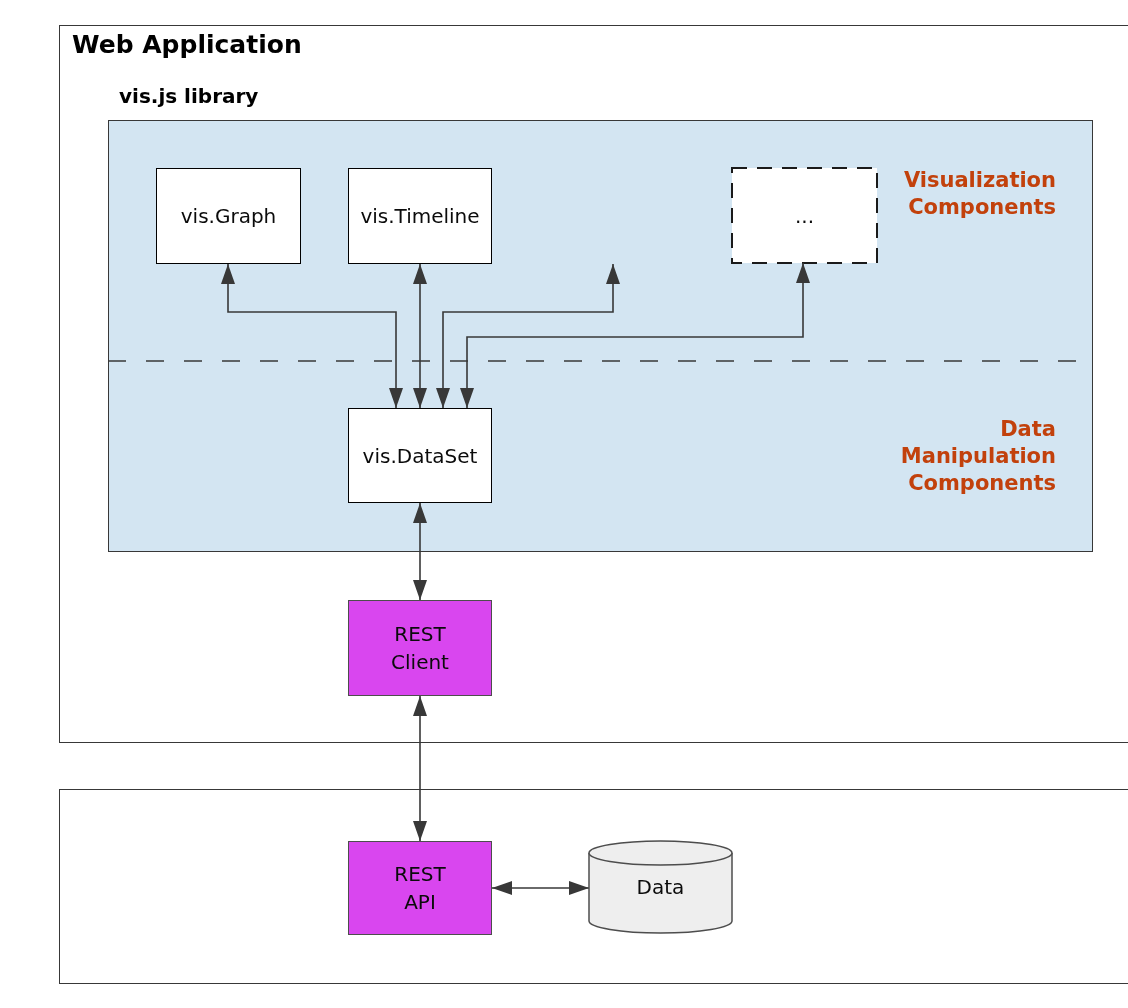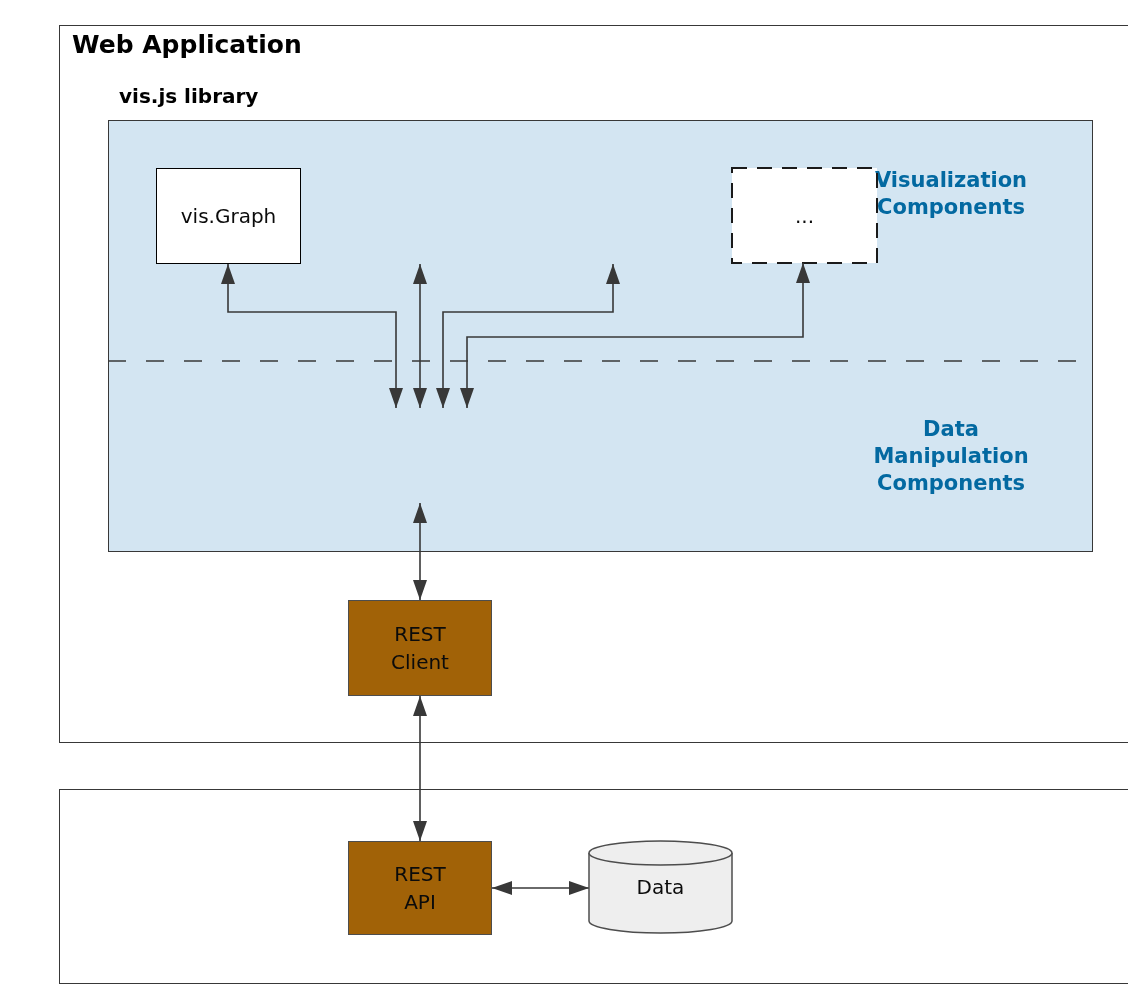--- a/index.html
+++ b/index.html
@@ -64,39 +64,39 @@
     align-items: center;
     justify-content: center;
     text-align: center;
     font-size: 20px;
     color: #0b0b0b;
     line-height: 28px;
     white-space: pre-line;
     z-index: 2;
   }
   .node.white { background: #ffffff; border: 1.5px solid #000000; }
-  .node.gray  { background: #a16207; border: 1.5px solid #4d4d4d; }
+  .node.gray  { background: #d946ef; border: 1.5px solid #4d4d4d; }
   .node.plain { background: #ffffff; border: none; }
 
   .box-graph    { left: 120px; top: 168px; width: 145px; height: 96px; text-align: center; }
   .box-timeline { left: 312px; top: 168px; width: 144px; height: 96px; }
   .box-graph3d  { left: 505px; top: 168px; width: 145px; height: 96px; }
   .box-more     { left: 696px; top: 168px; width: 145px; height: 95px; }
   .box-dataset  { left: 312px; top: 408px; width: 144px; height: 95px; }
   .box-restclient { left: 312px; top: 600px; width: 144px; height: 96px; }
   .box-restapi    { left: 312px; top: 841px; width: 144px; height: 94px; }
 
   
   .zone-label {
     position: absolute;
     width: 210px;
     font-size: 21px;
     font-weight: bold;
-    color: #0369a1;
-    text-align: center;
+    color: #c2410c;
+    text-align: right;
     line-height: 27px;
     white-space: pre-line;
     z-index: 2;
   }
   .zone-vis  { left: 810px; top: 167px; }
   .zone-data {
     left: 810px; top: 408px; height: 96px;
     display: flex; flex-direction: column; justify-content: center;
   }
 
@@ -128,28 +128,30 @@
 
 <div class="canvas">
 
   <div class="outer-box webapp-box"></div>
   <div class="section-title webapp-title">Web Application</div>
 
   <div class="vislib-title">vis.js library</div>
   <div class="blue-panel"></div>
 
   <div class="node white box-graph">vis.Graph</div>
+  <div class="node white box-timeline">vis.Timeline</div>
   <div class="node plain box-more">...</div>
 
   <div class="zone-label zone-vis">Visualization
 Components</div>
   <div class="zone-label zone-data">Data
 Manipulation
 Components</div>
 
+  <div class="node white box-dataset">vis.DataSet</div>
 
   <div class="node gray box-restclient">REST
 Client</div>
 
   <div class="outer-box websvc-box"></div>
 
   <div class="node gray box-restapi">REST
 API</div>
 
   <div class="data-label">Data</div>

